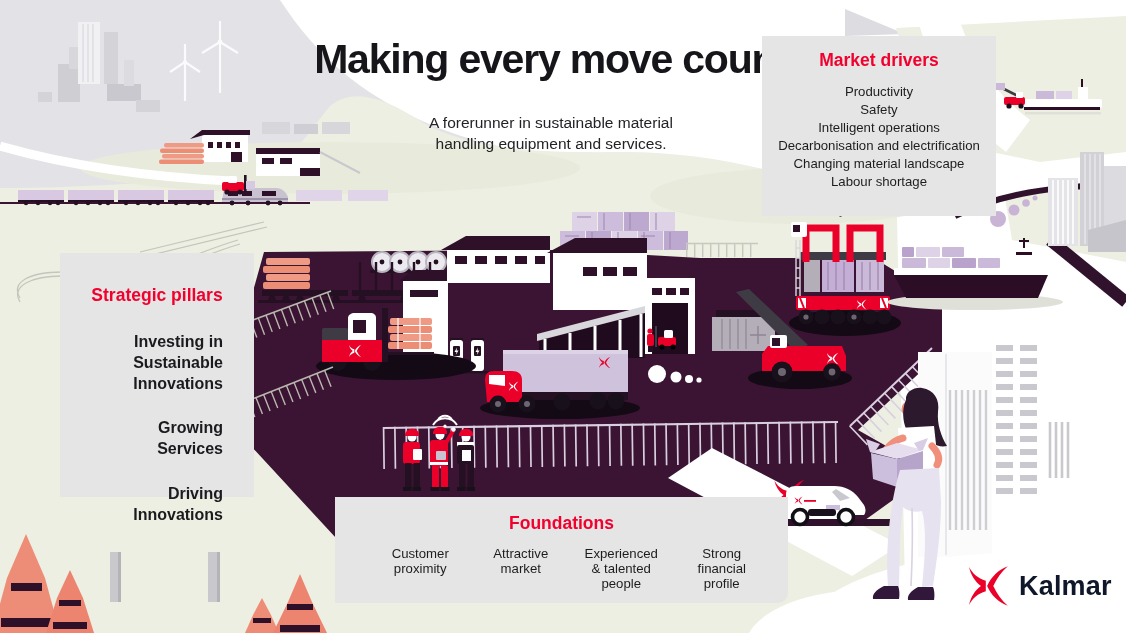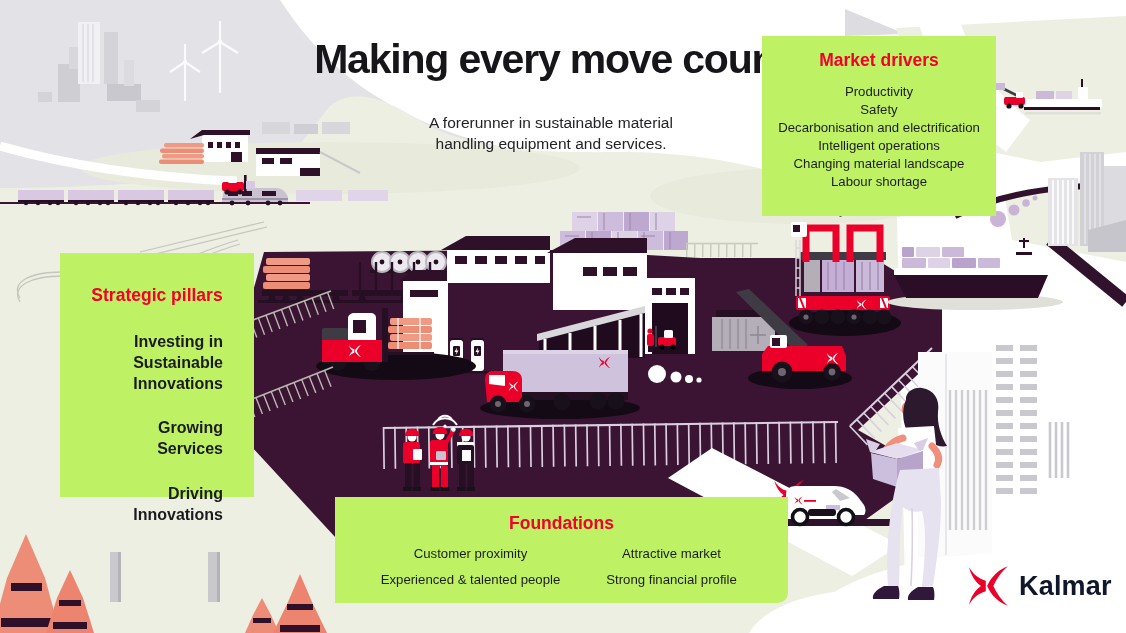--- a/index.html
+++ b/index.html
@@ -1,37 +1,37 @@
 <!DOCTYPE html>
 <html><head>
 <meta charset="utf-8">
 <style>
   html,body{margin:0;padding:0;background:#888;}
   .stage{position:relative;width:1126px;height:633px;background:#ffffff;overflow:hidden;
          font-family:"Liberation Sans",sans-serif;color:#1d1d1f;margin:0 auto;}
   .stage svg.scene{position:absolute;left:0;top:0;}
-  .card{position:absolute;background:#bef264;}
+  .card{position:absolute;background:#e5e5e5;}
   .hd{color:#f2002e;font-weight:bold;text-align:center;}
   
   .title-wrap{position:absolute;left:275px;top:36px;width:552px;text-align:center;}
   .title-wrap h1{margin:0;font-size:41px;font-weight:bold;letter-spacing:-1.2px;color:#161519;}
   .subtitle{margin:30px auto 0;max-width:288px;font-size:15.5px;line-height:1.35;color:#232226;}
   
   .md{left:762px;top:36px;width:234px;height:166px;padding-top:14px;}
   .md .hd{font-size:17.5px;margin-bottom:12px;}
   .md ul{list-style:none;margin:0;padding:0;text-align:center;font-size:13.2px;line-height:18px;}
   
   .sp{left:60px;top:253px;width:194px;height:244px;padding-top:32px;box-sizing:border-box;}
   .sp .hd{font-size:17.5px;margin-bottom:26px;}
   .sp .p-item{width:132px;margin:0 auto 24px;text-align:right;font-size:16px;font-weight:bold;
               line-height:1.3;color:#1b1a1e;}
   
   .fo{left:335px;top:497px;width:453px;height:106px;border-radius:0 0 10px 0;padding-top:16px;box-sizing:border-box;}
   .fo .hd{font-size:17.5px;margin-bottom:12px;}
-  .fo .grid{display:grid;grid-template-columns:1fr 1fr;row-gap:11px;column-gap:20px;
+  .fo .grid{display:grid;grid-template-columns:1fr 1fr 1fr 1fr;row-gap:11px;column-gap:20px;
             padding:0 26px;font-size:13.2px;text-align:center;margin-left:19px;}
   
   .logo{position:absolute;left:966px;top:564px;display:flex;align-items:center;gap:9px;}
   .logo .word{font-size:27px;font-weight:600;color:#0f172a;letter-spacing:0.2px;}
 </style>
 </head>
 <body>
 
 <div class="stage">
 
@@ -609,22 +609,22 @@
   <div class="title-wrap">
     <h1>Making every move count</h1>
     <div class="subtitle">A forerunner in sustainable material handling equipment and services.</div>
   </div>
 
   <div class="card md">
     <div class="hd">Market drivers</div>
     <ul>
       <li>Productivity</li>
       <li>Safety</li>
+      <li>Intelligent operations</li>
       <li>Decarbonisation and electrification</li>
-      <li>Intelligent operations</li>
       <li>Changing material landscape</li>
       <li>Labour shortage</li>
     </ul>
   </div>
 
   <div class="card sp">
     <div class="hd">Strategic pillars</div>
     <div class="p-item">Investing in Sustainable Innovations</div>
     <div class="p-item">Growing Services</div>
     <div class="p-item">Driving Innovations</div>

